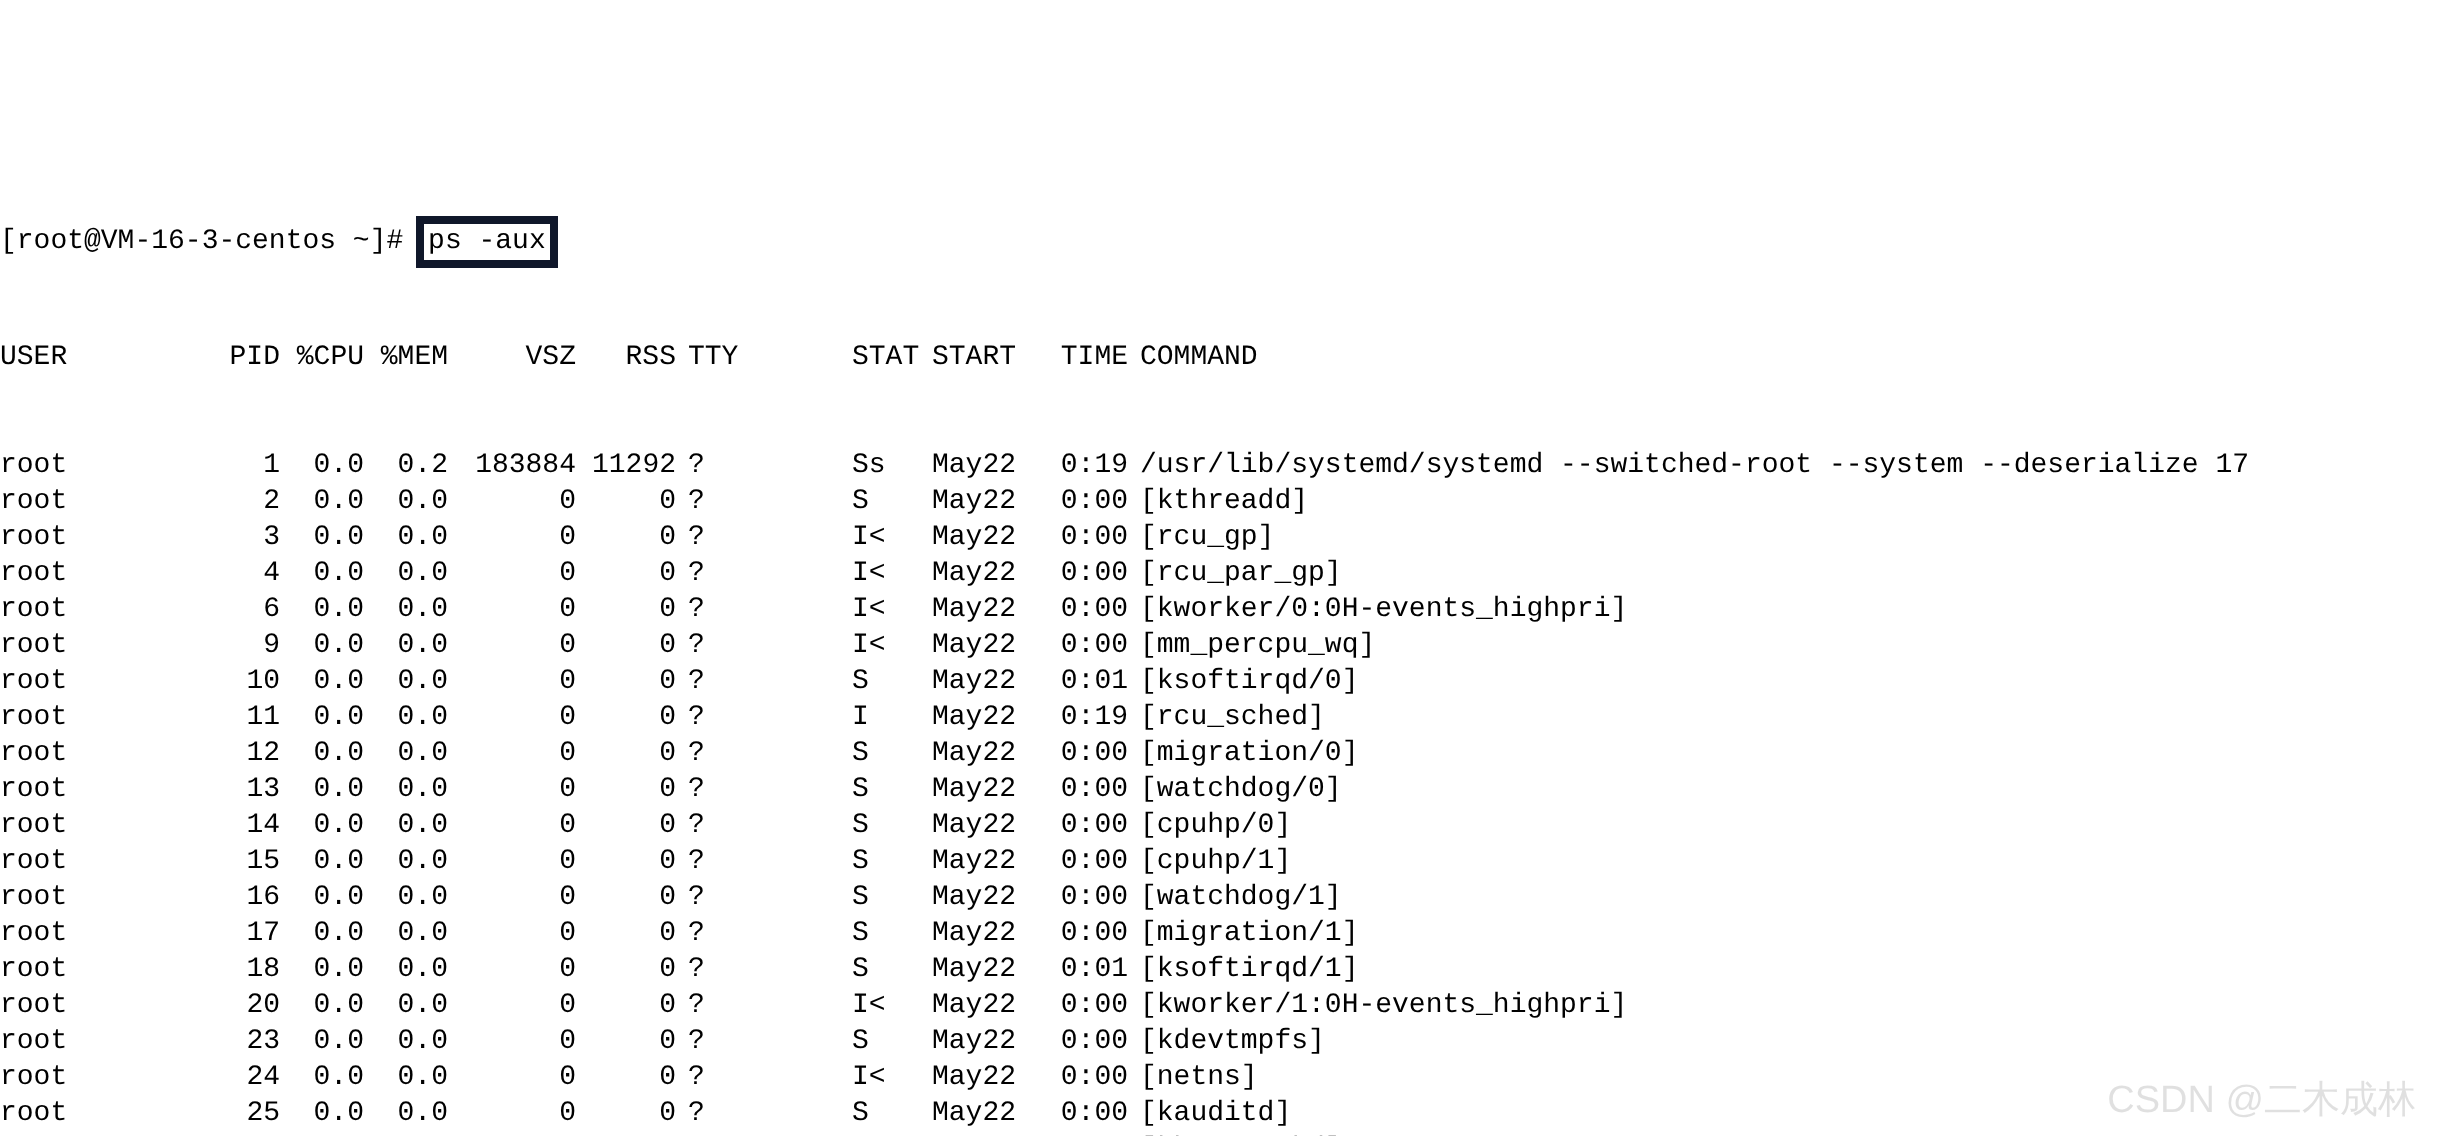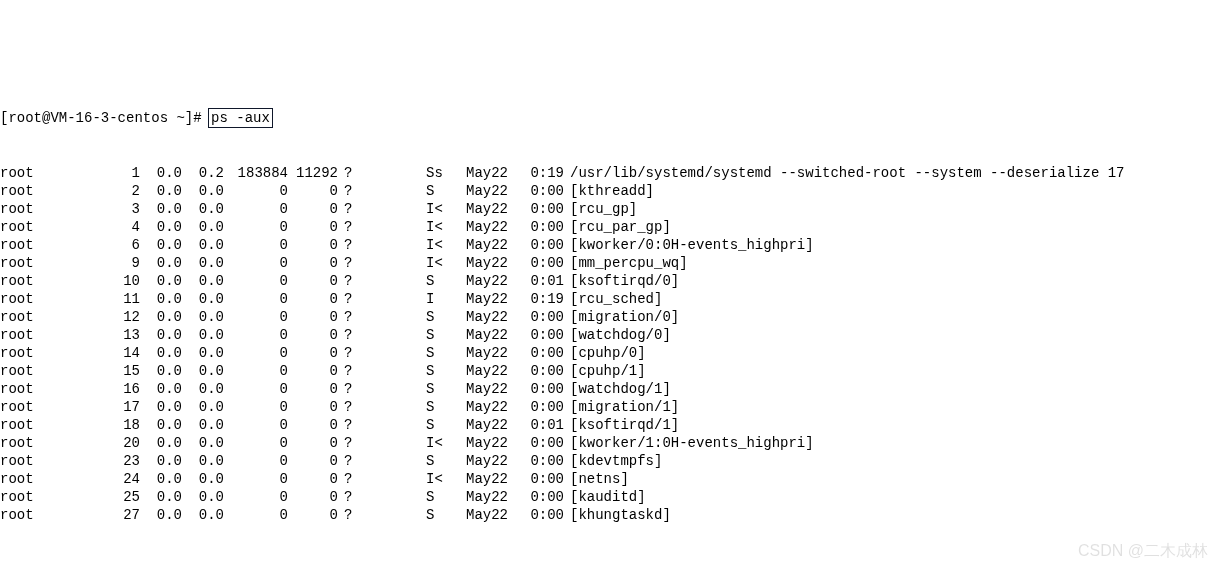--- a/index.html
+++ b/index.html
@@ -12,32 +12,32 @@
       white-space: pre;
       width: 1220px;
       height: 568px;
       overflow: hidden;
       position: relative;
     }
     .terminal {
       padding: 0;
     }
     .cmd-box {
-      border: 1px solid #0f172a;
+      border: 4px solid #0f172a;
       display: inline-block;
       padding: 0 2px;
       margin-left: -2px;
     }
     .watermark {
       position: absolute;
       right: 12px;
       bottom: 8px;
       color: rgba(0,0,0,0.12);
       font-family: sans-serif;
-      font-size: 16px;
+      font-size: 19px;
       pointer-events: none;
     }
     .row { display: block; }
     .c-user  { display: inline-block; width: 80px;  text-align: left; }
     .c-pid   { display: inline-block; width: 60px;  text-align: right; }
     .c-cpu   { display: inline-block; width: 42px;  text-align: right; }
     .c-mem   { display: inline-block; width: 42px;  text-align: right; }
     .c-vsz   { display: inline-block; width: 64px;  text-align: right; }
     .c-rss   { display: inline-block; width: 50px;  text-align: right; }
     .c-tty   { display: inline-block; width: 34px;  text-align: left; padding-left: 6px; }
@@ -47,19 +47,20 @@
     .c-time  { display: inline-block; width: 54px;  text-align: right; padding-right: 6px; }
     .c-cmd   { display: inline-block; text-align: left; }
   </style>
 </head>
 <body>
 
 
 
 <div class="terminal">
   <div class="row"><span>[root@VM-16-3-centos ~]#</span> <span class="cmd-box"><span>ps -aux</span></span></div>
+  <div class="row"><span class="c-user">USER</span><span class="c-pid">PID</span><span class="c-cpu">%CPU</span><span class="c-mem">%MEM</span><span class="c-vsz">VSZ</span><span class="c-rss">RSS</span><span class="c-tty">TTY</span><span class="c-gap"></span><span class="c-stat">STAT</span><span class="c-start">START</span><span class="c-time">TIME</span><span class="c-cmd">COMMAND</span></div>
   <div id="rows-container"><div class="row"><span class="c-user">root</span><span class="c-pid">1</span><span class="c-cpu">0.0</span><span class="c-mem">0.2</span><span class="c-vsz">183884</span><span class="c-rss">11292</span><span class="c-tty">?</span><span class="c-gap"></span><span class="c-stat">Ss</span><span class="c-start">May22</span><span class="c-time">0:19</span><span class="c-cmd">/usr/lib/systemd/systemd --switched-root --system --deserialize 17</span></div><div class="row"><span class="c-user">root</span><span class="c-pid">2</span><span class="c-cpu">0.0</span><span class="c-mem">0.0</span><span class="c-vsz">0</span><span class="c-rss">0</span><span class="c-tty">?</span><span class="c-gap"></span><span class="c-stat">S</span><span class="c-start">May22</span><span class="c-time">0:00</span><span class="c-cmd">[kthreadd]</span></div><div class="row"><span class="c-user">root</span><span class="c-pid">3</span><span class="c-cpu">0.0</span><span class="c-mem">0.0</span><span class="c-vsz">0</span><span class="c-rss">0</span><span class="c-tty">?</span><span class="c-gap"></span><span class="c-stat">I&lt;</span><span class="c-start">May22</span><span class="c-time">0:00</span><span class="c-cmd">[rcu_gp]</span></div><div class="row"><span class="c-user">root</span><span class="c-pid">4</span><span class="c-cpu">0.0</span><span class="c-mem">0.0</span><span class="c-vsz">0</span><span class="c-rss">0</span><span class="c-tty">?</span><span class="c-gap"></span><span class="c-stat">I&lt;</span><span class="c-start">May22</span><span class="c-time">0:00</span><span class="c-cmd">[rcu_par_gp]</span></div><div class="row"><span class="c-user">root</span><span class="c-pid">6</span><span class="c-cpu">0.0</span><span class="c-mem">0.0</span><span class="c-vsz">0</span><span class="c-rss">0</span><span class="c-tty">?</span><span class="c-gap"></span><span class="c-stat">I&lt;</span><span class="c-start">May22</span><span class="c-time">0:00</span><span class="c-cmd">[kworker/0:0H-events_highpri]</span></div><div class="row"><span class="c-user">root</span><span class="c-pid">9</span><span class="c-cpu">0.0</span><span class="c-mem">0.0</span><span class="c-vsz">0</span><span class="c-rss">0</span><span class="c-tty">?</span><span class="c-gap"></span><span class="c-stat">I&lt;</span><span class="c-start">May22</span><span class="c-time">0:00</span><span class="c-cmd">[mm_percpu_wq]</span></div><div class="row"><span class="c-user">root</span><span class="c-pid">10</span><span class="c-cpu">0.0</span><span class="c-mem">0.0</span><span class="c-vsz">0</span><span class="c-rss">0</span><span class="c-tty">?</span><span class="c-gap"></span><span class="c-stat">S</span><span class="c-start">May22</span><span class="c-time">0:01</span><span class="c-cmd">[ksoftirqd/0]</span></div><div class="row"><span class="c-user">root</span><span class="c-pid">11</span><span class="c-cpu">0.0</span><span class="c-mem">0.0</span><span class="c-vsz">0</span><span class="c-rss">0</span><span class="c-tty">?</span><span class="c-gap"></span><span class="c-stat">I</span><span class="c-start">May22</span><span class="c-time">0:19</span><span class="c-cmd">[rcu_sched]</span></div><div class="row"><span class="c-user">root</span><span class="c-pid">12</span><span class="c-cpu">0.0</span><span class="c-mem">0.0</span><span class="c-vsz">0</span><span class="c-rss">0</span><span class="c-tty">?</span><span class="c-gap"></span><span class="c-stat">S</span><span class="c-start">May22</span><span class="c-time">0:00</span><span class="c-cmd">[migration/0]</span></div><div class="row"><span class="c-user">root</span><span class="c-pid">13</span><span class="c-cpu">0.0</span><span class="c-mem">0.0</span><span class="c-vsz">0</span><span class="c-rss">0</span><span class="c-tty">?</span><span class="c-gap"></span><span class="c-stat">S</span><span class="c-start">May22</span><span class="c-time">0:00</span><span class="c-cmd">[watchdog/0]</span></div><div class="row"><span class="c-user">root</span><span class="c-pid">14</span><span class="c-cpu">0.0</span><span class="c-mem">0.0</span><span class="c-vsz">0</span><span class="c-rss">0</span><span class="c-tty">?</span><span class="c-gap"></span><span class="c-stat">S</span><span class="c-start">May22</span><span class="c-time">0:00</span><span class="c-cmd">[cpuhp/0]</span></div><div class="row"><span class="c-user">root</span><span class="c-pid">15</span><span class="c-cpu">0.0</span><span class="c-mem">0.0</span><span class="c-vsz">0</span><span class="c-rss">0</span><span class="c-tty">?</span><span class="c-gap"></span><span class="c-stat">S</span><span class="c-start">May22</span><span class="c-time">0:00</span><span class="c-cmd">[cpuhp/1]</span></div><div class="row"><span class="c-user">root</span><span class="c-pid">16</span><span class="c-cpu">0.0</span><span class="c-mem">0.0</span><span class="c-vsz">0</span><span class="c-rss">0</span><span class="c-tty">?</span><span class="c-gap"></span><span class="c-stat">S</span><span class="c-start">May22</span><span class="c-time">0:00</span><span class="c-cmd">[watchdog/1]</span></div><div class="row"><span class="c-user">root</span><span class="c-pid">17</span><span class="c-cpu">0.0</span><span class="c-mem">0.0</span><span class="c-vsz">0</span><span class="c-rss">0</span><span class="c-tty">?</span><span class="c-gap"></span><span class="c-stat">S</span><span class="c-start">May22</span><span class="c-time">0:00</span><span class="c-cmd">[migration/1]</span></div><div class="row"><span class="c-user">root</span><span class="c-pid">18</span><span class="c-cpu">0.0</span><span class="c-mem">0.0</span><span class="c-vsz">0</span><span class="c-rss">0</span><span class="c-tty">?</span><span class="c-gap"></span><span class="c-stat">S</span><span class="c-start">May22</span><span class="c-time">0:01</span><span class="c-cmd">[ksoftirqd/1]</span></div><div class="row"><span class="c-user">root</span><span class="c-pid">20</span><span class="c-cpu">0.0</span><span class="c-mem">0.0</span><span class="c-vsz">0</span><span class="c-rss">0</span><span class="c-tty">?</span><span class="c-gap"></span><span class="c-stat">I&lt;</span><span class="c-start">May22</span><span class="c-time">0:00</span><span class="c-cmd">[kworker/1:0H-events_highpri]</span></div><div class="row"><span class="c-user">root</span><span class="c-pid">23</span><span class="c-cpu">0.0</span><span class="c-mem">0.0</span><span class="c-vsz">0</span><span class="c-rss">0</span><span class="c-tty">?</span><span class="c-gap"></span><span class="c-stat">S</span><span class="c-start">May22</span><span class="c-time">0:00</span><span class="c-cmd">[kdevtmpfs]</span></div><div class="row"><span class="c-user">root</span><span class="c-pid">24</span><span class="c-cpu">0.0</span><span class="c-mem">0.0</span><span class="c-vsz">0</span><span class="c-rss">0</span><span class="c-tty">?</span><span class="c-gap"></span><span class="c-stat">I&lt;</span><span class="c-start">May22</span><span class="c-time">0:00</span><span class="c-cmd">[netns]</span></div><div class="row"><span class="c-user">root</span><span class="c-pid">25</span><span class="c-cpu">0.0</span><span class="c-mem">0.0</span><span class="c-vsz">0</span><span class="c-rss">0</span><span class="c-tty">?</span><span class="c-gap"></span><span class="c-stat">S</span><span class="c-start">May22</span><span class="c-time">0:00</span><span class="c-cmd">[kauditd]</span></div><div class="row"><span class="c-user">root</span><span class="c-pid">27</span><span class="c-cpu">0.0</span><span class="c-mem">0.0</span><span class="c-vsz">0</span><span class="c-rss">0</span><span class="c-tty">?</span><span class="c-gap"></span><span class="c-stat">S</span><span class="c-start">May22</span><span class="c-time">0:00</span><span class="c-cmd">[khungtaskd]</span></div></div>
 </div>
 
 <div class="watermark">CSDN @二木成林</div>
 
 
 
 
 </body></html>

